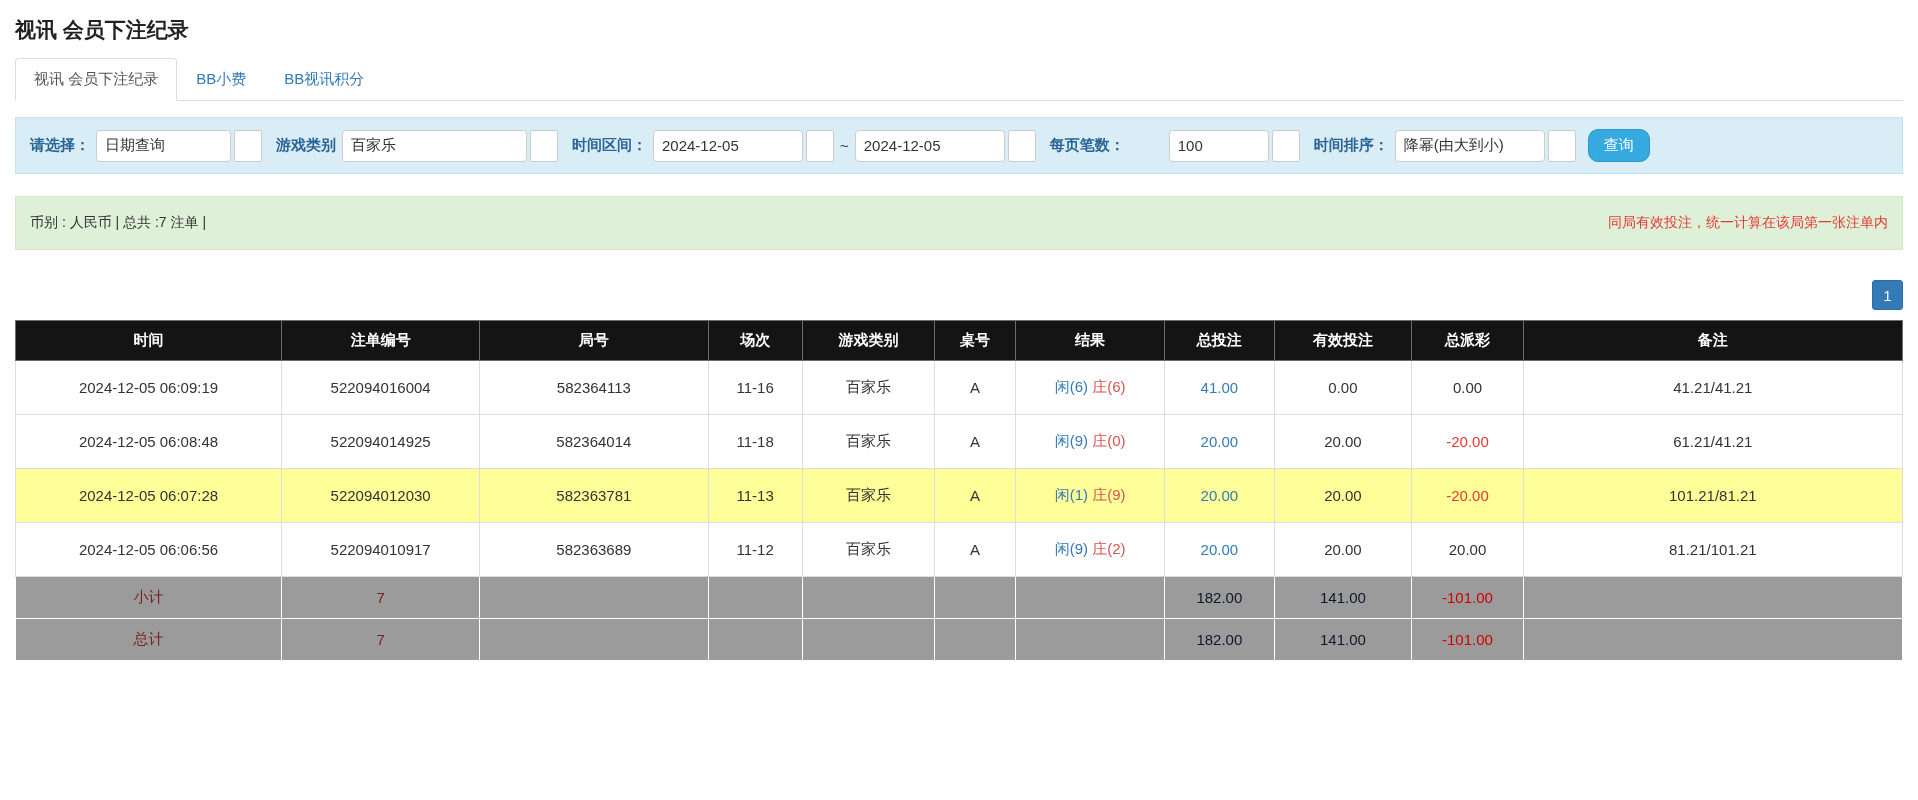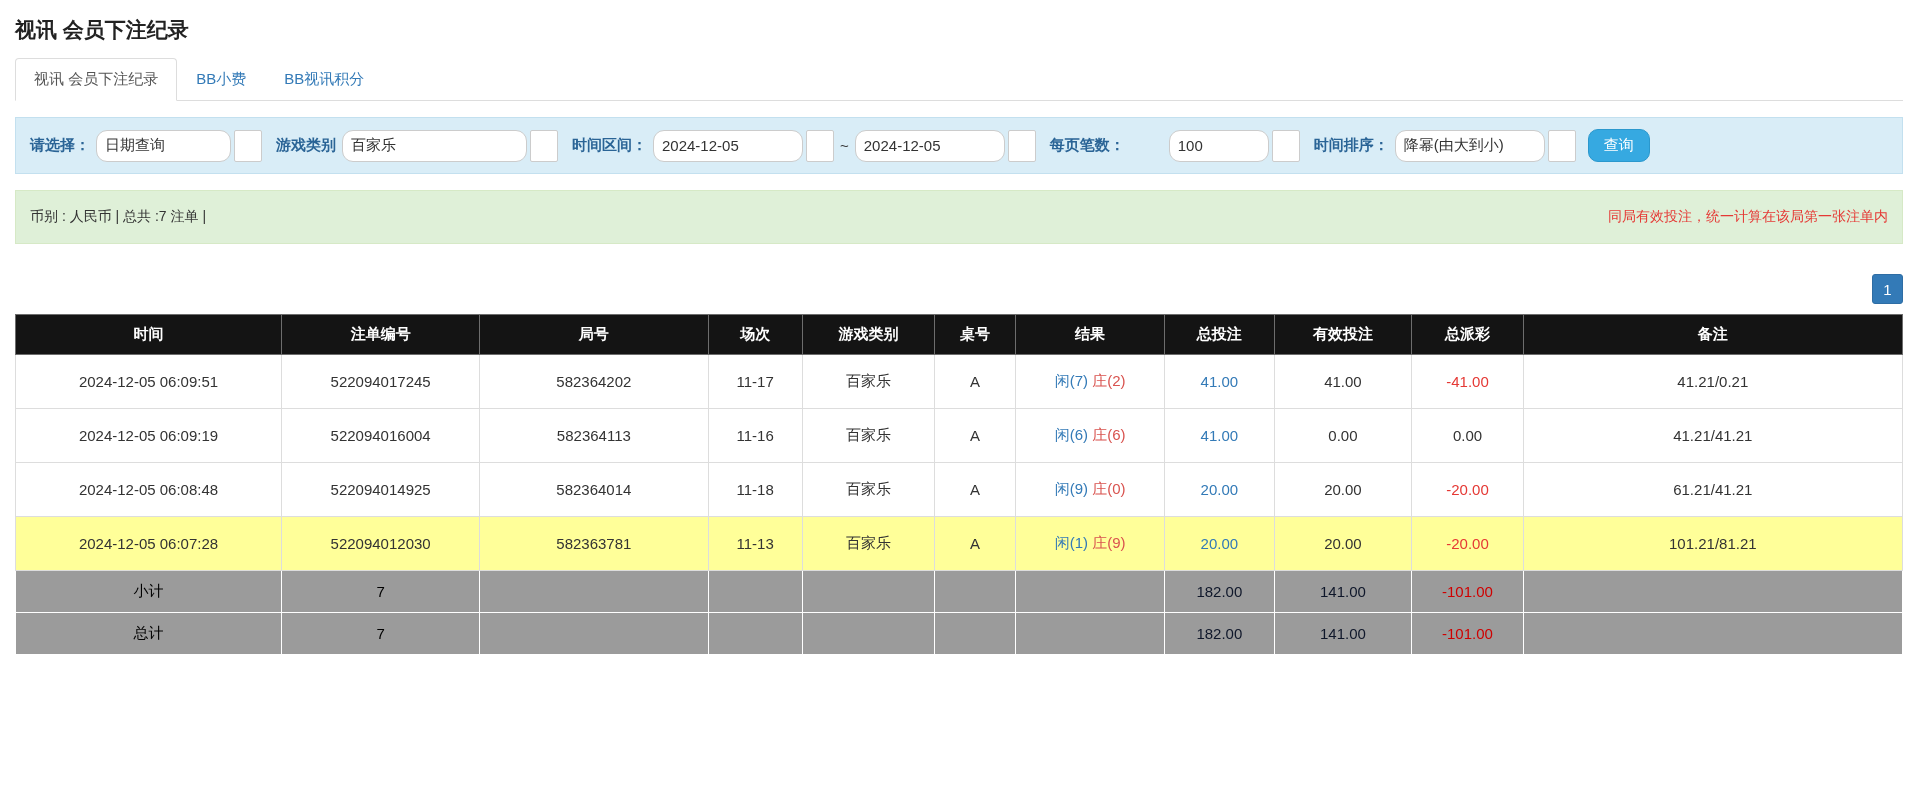--- a/index.html
+++ b/index.html
@@ -25,37 +25,37 @@
     border-bottom-color: #fff; border-radius: 4px 4px 0 0; cursor: default;
   }
 
   
   .filter-bar {
     margin-top: 16px; background: #d9edf7; border: 1px solid #c3e0ef;
     padding: 11px 10px; display: flex; align-items: center; font-size: 15px;
   }
   .flabel { color: #2a6496; font-weight: bold; white-space: nowrap; margin: 0 6px 0 14px; }
   .finput {
-    height: 32px; border: 1px solid #ccc; border-radius: 11px; background: #fff;
+    height: 32px; border: 1px solid #ccc; border-radius: 4px; background: #fff;
     padding: 0 8px; font-size: 15px; font-family: inherit; color: #333;
   }
   .arrow-box {
     width: 28px; height: 32px; border: 1px solid #ccc; border-radius: 2px;
     background: #fff; margin-left: 3px; flex: 0 0 auto; cursor: pointer;
   }
   .tilde { margin: 0 6px; color: #333; }
   .search-btn {
     height: 33px; padding: 0 15px; margin-left: 12px; background: #36a9e1;
     border: 1px solid #2b98cd; border-radius: 10px; color: #fff; font-size: 15px;
     font-family: inherit; cursor: pointer;
   }
 
   
   .summary-bar {
-    margin-top: 16px; background: #dff0d8; border: 1px solid #d6e9c6;
+    margin-top: 22px; background: #dff0d8; border: 1px solid #d6e9c6;
     padding: 17px 14px; display: flex; justify-content: space-between;
     align-items: center; font-size: 14px; color: #333;
   }
   .summary-note { color: #e53935; font-size: 14px; }
 
   
   .pagination { display: flex; justify-content: flex-end; margin: 30px 0 10px 0; }
   .page-btn {
     min-width: 31px; height: 30px; background: #337ab7; border: 1px solid #2e6da4;
     border-radius: 3px; color: #fff; font-size: 15px; font-family: inherit; cursor: pointer;
@@ -70,21 +70,21 @@
   tbody td {
     background: #fff; border: 1px solid #ddd; padding: 17px 6px;
     text-align: center; color: #333; overflow: hidden; white-space: nowrap;
   }
   tr.highlight td { background: #ffff99; }
   td a.bet-link { color: #337ab7; text-decoration: none; cursor: pointer; }
   .player { color: #337ab7; }
   .banker { color: #d9534f; }
   td.neg { color: #e53935; }
   tr.footer-row td {
-    background: #9b9b9b; color: #000000; padding: 11px 6px; border: 1px solid #fff;
+    background: #9b9b9b; color: #7f1d1d; padding: 11px 6px; border: 1px solid #fff;
   }
   tr.footer-row td.num { color: #0f172a; }
   tr.footer-row td.neg { color: #cf0000; }
 </style>
 </head>
 <body>
 
 <div class="page">
 
   <div class="page-title">视讯 会员下注纪录</div>
@@ -155,33 +155,20 @@
           <th>桌号</th>
           <th>结果</th>
           <th>总投注</th>
           <th>有效投注</th>
           <th>总派彩</th>
           <th>备注</th>
         </tr>
     </thead>
     <tbody>
         <tr>
-          <td>2024-12-05 06:09:51</td>
-          <td>522094017245</td>
-          <td>582364202</td>
-          <td>11-17</td>
-          <td>百家乐</td>
-          <td>A</td>
-          <td><span class="player">闲(7)</span> <span class="banker">庄(2)</span></td>
-          <td><a class="bet-link">41.00</a></td>
-          <td>41.00</td>
-          <td class="neg">-41.00</td>
-          <td>41.21/0.21</td>
-        </tr>
-        <tr>
           <td>2024-12-05 06:09:19</td>
           <td>522094016004</td>
           <td>582364113</td>
           <td>11-16</td>
           <td>百家乐</td>
           <td>A</td>
           <td><span class="player">闲(6)</span> <span class="banker">庄(6)</span></td>
           <td><a class="bet-link">41.00</a></td>
           <td>0.00</td>
           <td>0.00</td>
@@ -206,20 +193,33 @@
           <td>582363781</td>
           <td>11-13</td>
           <td>百家乐</td>
           <td>A</td>
           <td><span class="player">闲(1)</span> <span class="banker">庄(9)</span></td>
           <td><a class="bet-link">20.00</a></td>
           <td>20.00</td>
           <td class="neg">-20.00</td>
           <td>101.21/81.21</td>
         </tr>
+        <tr>
+          <td>2024-12-05 06:06:56</td>
+          <td>522094010917</td>
+          <td>582363689</td>
+          <td>11-12</td>
+          <td>百家乐</td>
+          <td>A</td>
+          <td><span class="player">闲(9)</span> <span class="banker">庄(2)</span></td>
+          <td><a class="bet-link">20.00</a></td>
+          <td>20.00</td>
+          <td>20.00</td>
+          <td>81.21/101.21</td>
+        </tr>
         <tr class="footer-row">
           <td>小计</td>
           <td>7</td>
           <td></td>
           <td></td>
           <td></td>
           <td></td>
           <td></td>
           <td class="num">182.00</td>
           <td class="num">141.00</td>

